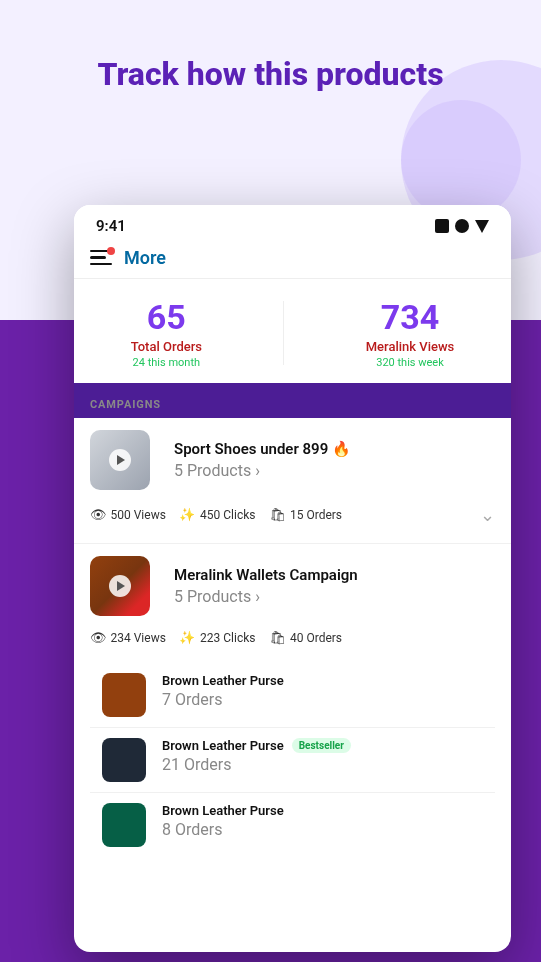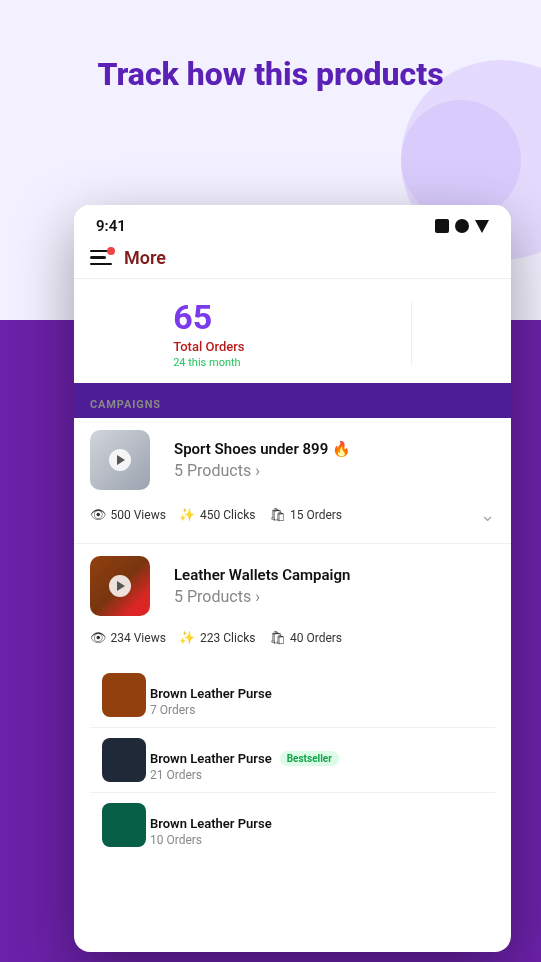--- a/index.html
+++ b/index.html
@@ -140,32 +140,32 @@
       top: -3px;
       right: -3px;
       width: 8px;
       height: 8px;
       background: #ef4444;
       border-radius: 50%;
     }
     .nav-title {
       font-size: 18px;
       font-weight: 600;
-      color: #7f1d1d;
+      color: #0369a1;
     }
 
     
     .stats-section {
       display: flex;
       justify-content: space-around;
       padding: 18px 16px 14px 16px;
       background: #fff;
     }
     .stat-item {
-      text-align: left;
+      text-align: center;
     }
     .stat-value {
       font-size: 34px;
       font-weight: 700;
       color: #7c3aed;
     }
     .stat-label {
       font-size: 13px;
       color: #b91c1c;
       font-weight: 500;
@@ -290,22 +290,22 @@
       background: #f0f0f0;
     }
 
     
     .product-list {
       background: #fff;
       padding: 0 16px;
     }
     .product-item {
       display: flex;
-      align-items: flex-end;
-      gap: 4px;
+      align-items: flex-start;
+      gap: 16px;
       padding: 10px 12px;
       border-bottom: 1px solid #f0f0f0;
     }
     .product-item:last-child {
       border-bottom: none;
     }
     .product-thumb {
       width: 44px;
       height: 44px;
       border-radius: 8px;
@@ -339,21 +339,21 @@
     }
     .bestseller-badge {
       font-size: 10px;
       font-weight: 700;
       color: #16a34a;
       background: #dcfce7;
       padding: 2px 7px;
       border-radius: 10px;
     }
     .product-orders {
-      font-size: 12px;
+      font-size: 16px;
       color: #888;
       margin-top: 2px;
     }
   </style>
 </head>
 <body>
 
 <div class="bg-top"></div>
 <div class="bg-bottom"></div>
 <div class="deco-circle-1"></div>
@@ -384,20 +384,25 @@
     <span class="nav-title">More</span>
   </div>
 
   <div class="stats-section">
     <div class="stat-item">
       <div class="stat-value">65</div>
       <div class="stat-label">Total Orders</div>
       <div class="stat-sub">24 this month</div>
     </div>
     <div class="stat-divider"></div>
+    <div class="stat-item">
+      <div class="stat-value">734</div>
+      <div class="stat-label">Meralink Views</div>
+      <div class="stat-sub">320 this week</div>
+    </div>
   </div>
 
   <div class="campaigns-section">
     <span class="campaigns-label">CAMPAIGNS</span>
   </div>
 
   <div class="campaign-card">
     <div class="campaign-header">
       <div class="campaign-thumb">
         <div class="thumb-bg-shoes">
@@ -436,21 +441,21 @@
   <div class="campaign-card">
     <div class="campaign-header">
       <div class="campaign-thumb">
         <div class="thumb-bg-leather">
           <div class="play-btn">
             <div class="play-triangle"></div>
           </div>
         </div>
       </div>
       <div class="campaign-info">
-        <div class="campaign-name">Leather Wallets Campaign</div>
+        <div class="campaign-name">Meralink Wallets Campaign</div>
         <div class="campaign-products">
           <span>5 Products</span>
           <span class="campaign-products-arrow"> ›</span>
         </div>
       </div>
     </div>
     <div class="campaign-stats">
       <div class="campaign-stat">
         <span class="stat-icon">👁</span>
         <span>234 Views</span>
@@ -488,18 +493,18 @@
         <div class="product-orders">21 Orders</div>
       </div>
     </div>
 
     <div class="product-item">
       <div class="product-thumb product-thumb-green"></div>
       <div class="product-info">
         <div class="product-name-row">
           <span class="product-name">Brown Leather Purse</span>
         </div>
-        <div class="product-orders">10 Orders</div>
+        <div class="product-orders">8 Orders</div>
       </div>
     </div>
   </div>
 
 </div>
 
 </body></html>

